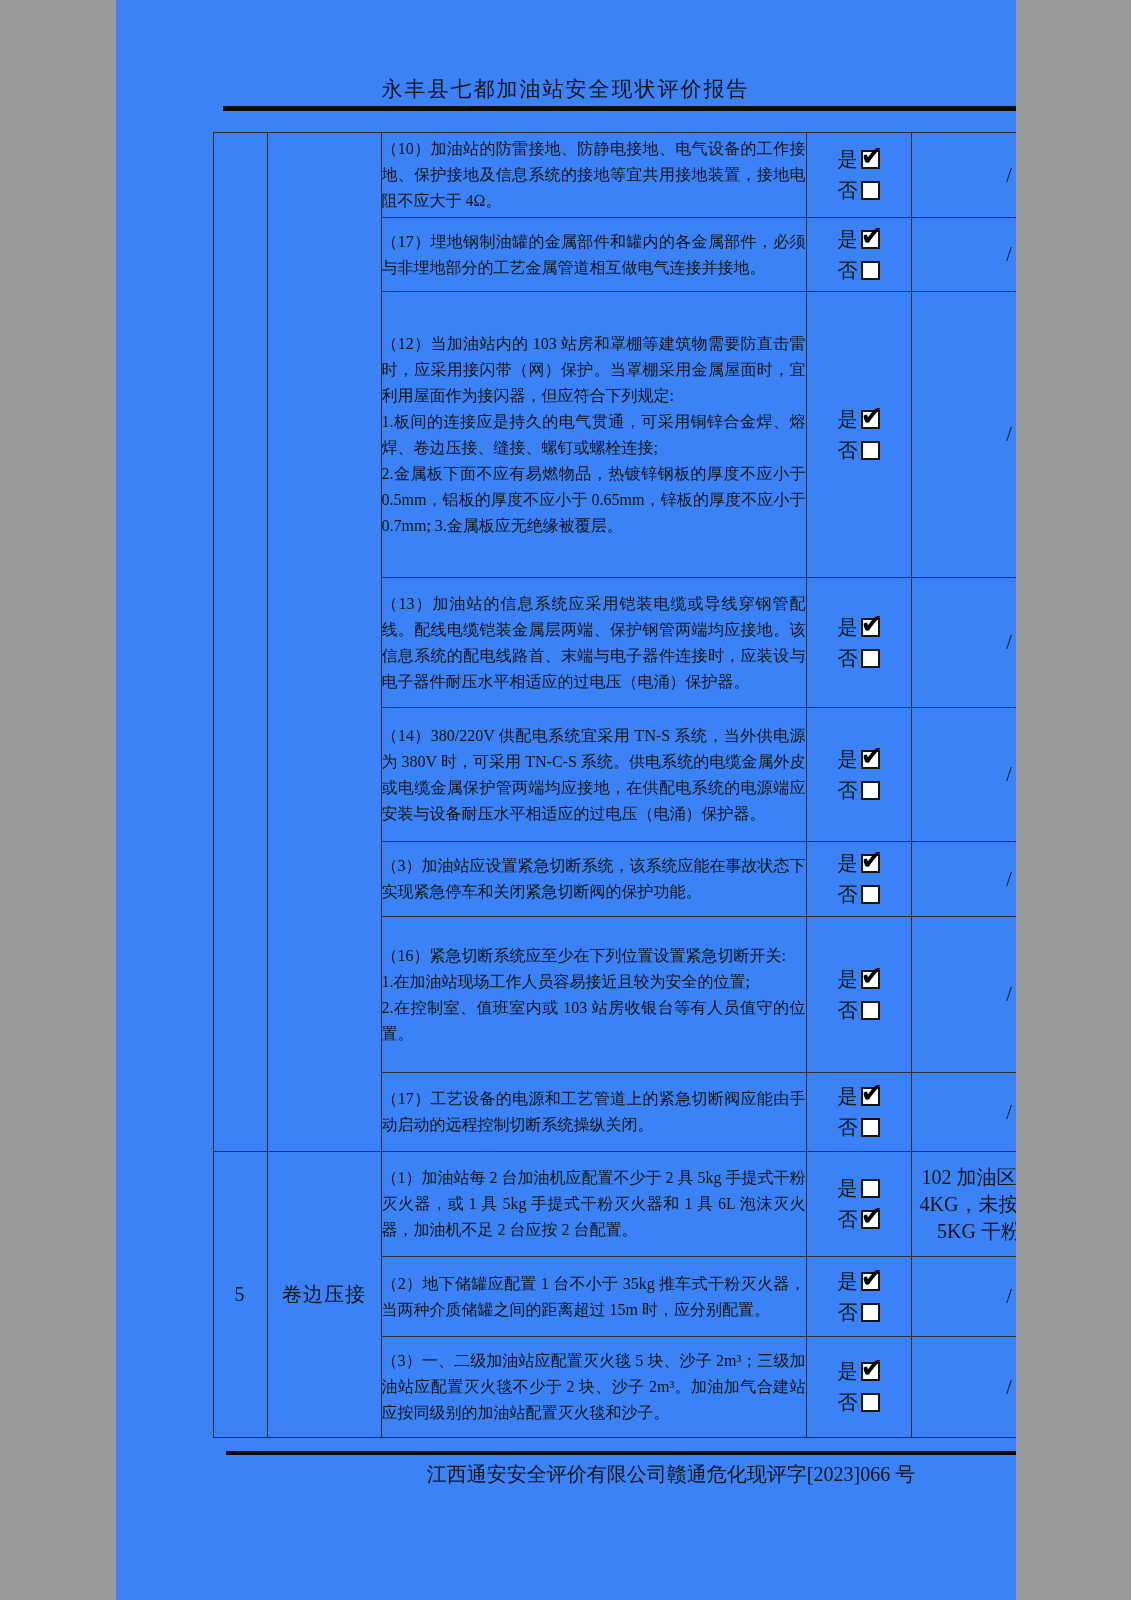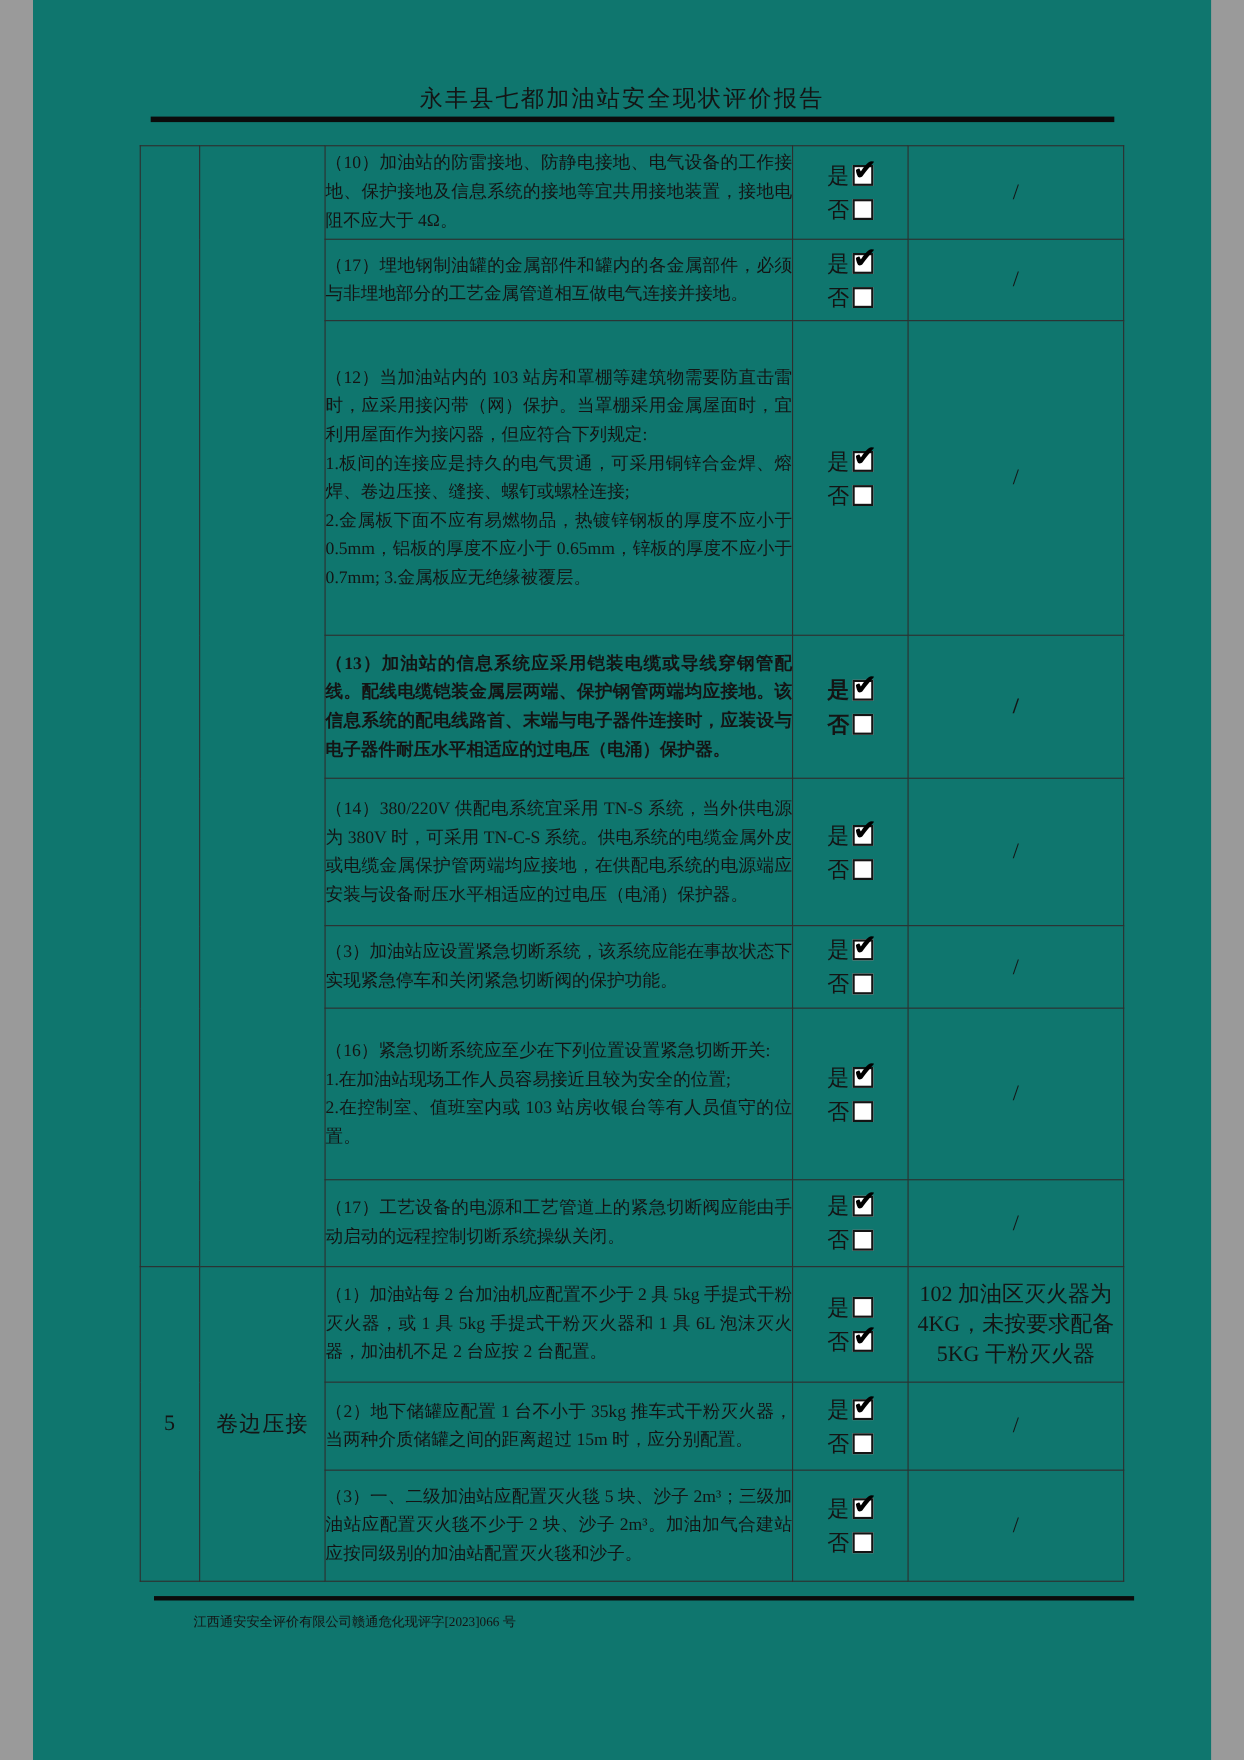--- a/index.html
+++ b/index.html
@@ -1,18 +1,18 @@
 <!DOCTYPE html>
 <html><head>
 <meta charset="utf-8">
 <style>
   html,body{margin:0;padding:0;background:#9a9a9a;}
   .page{
-    width:1071px;height:1600px;margin:0 auto;position:relative;
-    background:#0f766e;color:#141414;
+    width:900px;height:1600px;margin:0 auto;position:relative;
+    background:#3b82f6;color:#141414;
     font-family:"Liberation Serif","DejaVu Serif",serif;
     overflow:hidden;
   }
   .doc-title{
     padding-top:76px;text-align:center;
     font-size:21px;line-height:26px;letter-spacing:2px;white-space:nowrap;
   }
   .header-rule{margin:4px 0 0 107px;width:876px;height:5px;background:#0b0b0b;}
 
   table.checklist{
@@ -47,30 +47,30 @@
   }
   .cb.checked::after{
     content:"\2714";
     position:absolute;left:-2px;top:-10px;
     font-size:27px;font-weight:bold;color:#000;
     font-family:"DejaVu Sans",sans-serif;line-height:1;
   }
 
   
   tr.r0{height:85px;}  tr.r1{height:74px;}  tr.r2{height:286px;}
-  tr.r3{height:130px;font-weight:bold;} tr.r4{height:134px;} tr.r5{height:75px;}
+  tr.r3{height:130px;} tr.r4{height:134px;} tr.r5{height:75px;}
   tr.r6{height:156px;} tr.r7{height:79px;}  tr.r8{height:105px;}
   tr.r9{height:80px;}  tr.r10{height:101px;}
 
   .page-num{margin-top:15px;text-align:center;font-size:19px;line-height:22px;}
   .footer-rule{margin:13px 0 0 110px;width:891px;height:4px;background:#0b0b0b;}
   .footer-row{
     margin:6px 0 0 110px;width:891px;box-sizing:border-box;
-    display:flex;justify-content:flex-start;padding:0 36px;
-    font-size:12px;line-height:26px;white-space:nowrap;
+    display:flex;justify-content:center;padding:0 36px;
+    font-size:20px;line-height:26px;white-space:nowrap;
   }
 </style>
 </head>
 <body>
 
 <div class="page">
 
   <div class="doc-title">永丰县七都加油站安全现状评价报告</div>
   <div class="header-rule"></div>
 

